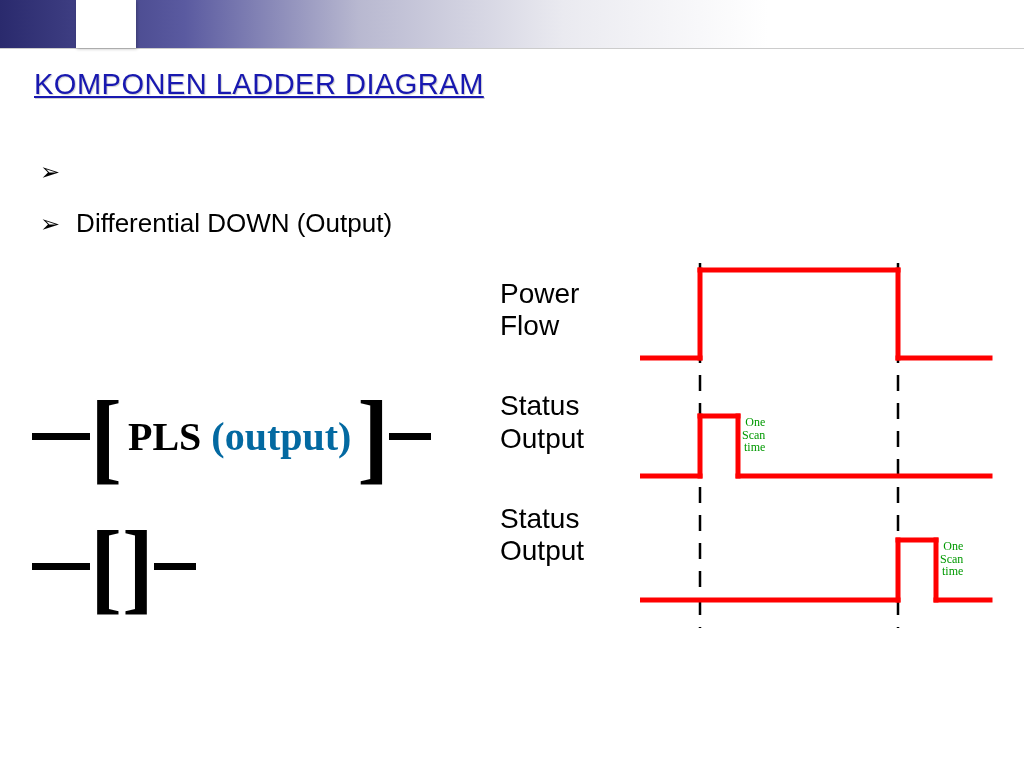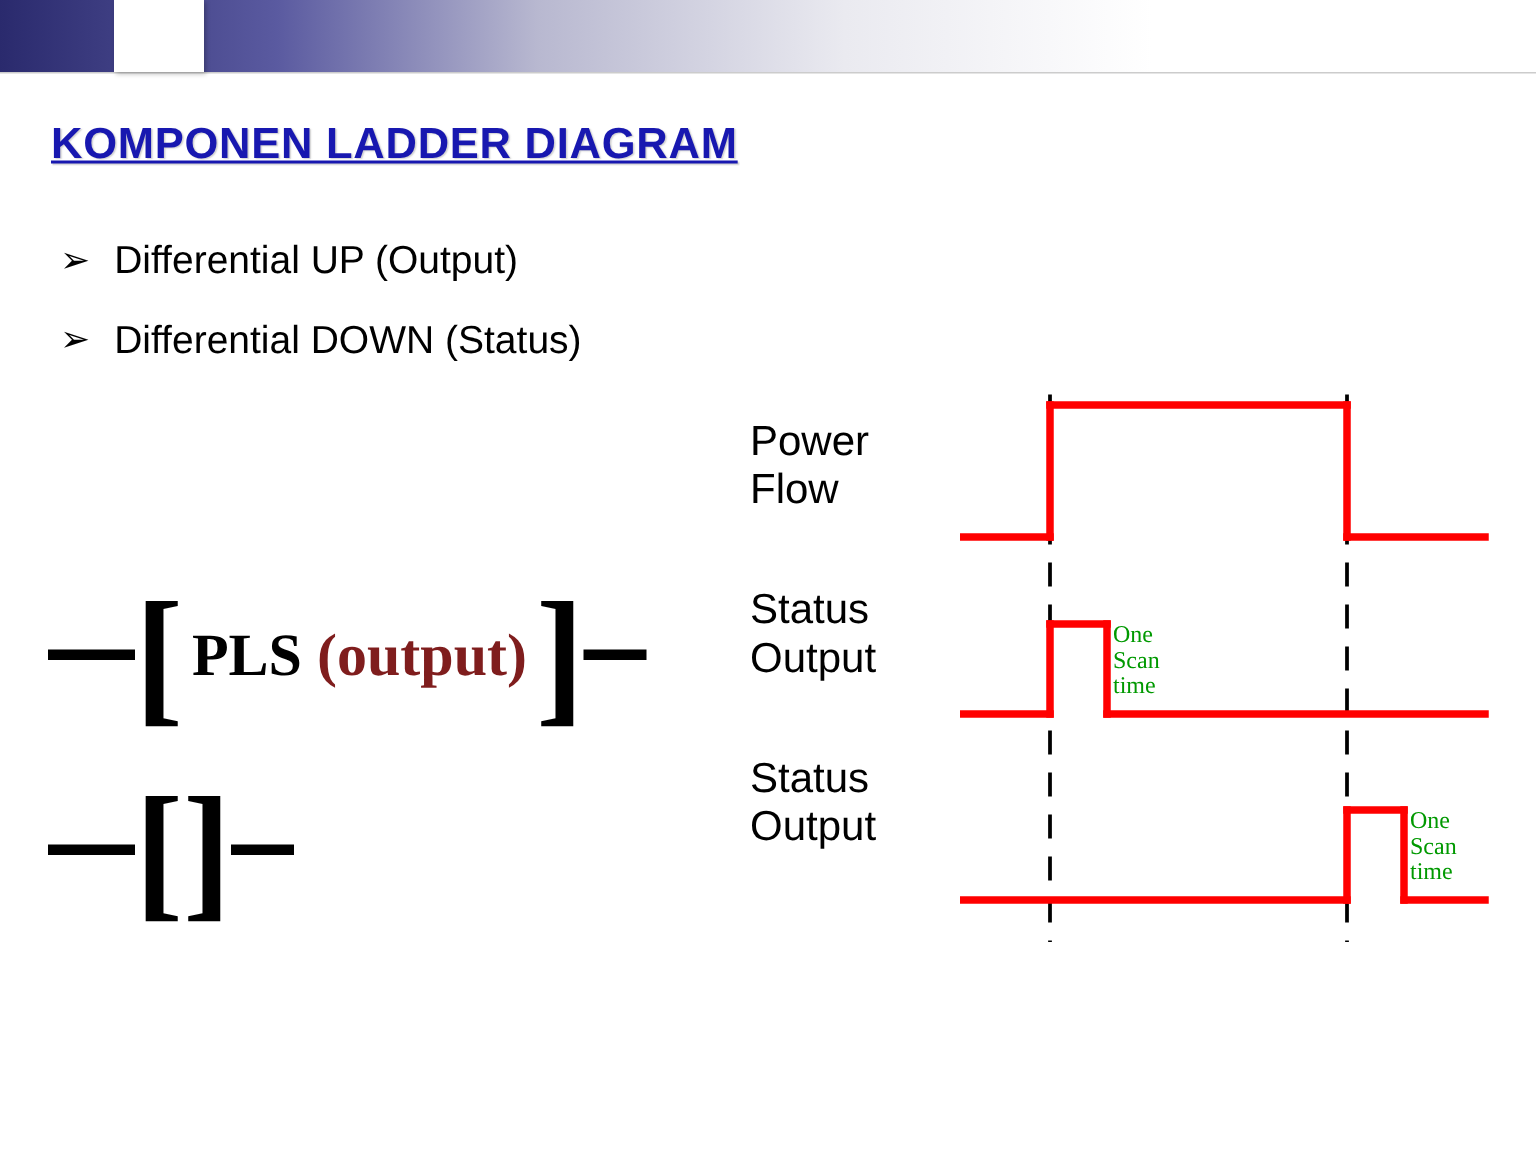--- a/index.html
+++ b/index.html
@@ -25,26 +25,25 @@
     width: 60px;
     height: 48px;
     background: #fff;
     box-shadow: 1px 1px 3px rgba(0,0,0,0.25);
   }
   .title {
     position: absolute;
     left: 34px;
     top: 68px;
     font-size: 29px;
-    font-weight: bold;
+    font-weight: normal;
     color: #1818b0;
     text-decoration: underline;
     text-shadow: 1px 1px 1px rgba(120,120,120,0.35);
     letter-spacing: 0.5px;
-    margin-top: 12px;
   }
   .bullets {
     position: absolute;
     left: 40px;
     top: 158px;
   }
   .bullet-row {
     display: flex;
     align-items: center;
     margin-bottom: 22px;
@@ -75,62 +74,61 @@
     transform: scaleY(1.05);
   }
   .ladder-text {
     font-family: "Times New Roman", serif;
     font-size: 40px;
     font-weight: bold;
     padding: 0 6px;
     white-space: nowrap;
   }
   .ladder-text .blk { color: #000; text-align: right; }
-  .ladder-text .red { color: #7f1d1d; }
+  .ladder-text .red { color: #0369a1; }
   .timing-labels {
     position: absolute;
     left: 500px;
     top: 278px;
     font-size: 28px;
     color: #000;
     text-align: left;
     width: 130px;
   }
   .tl { margin-bottom: 48px; line-height: 1.15; }
   .svg-wrap {
     position: absolute;
     left: 640px;
     top: 258px;
   }
   .scan-label {
     position: absolute;
     font-family: "Times New Roman", serif;
-    font-size: 16px;
+    font-size: 12px;
     color: #009900;
     line-height: 1.05;
-    text-align: left;
+    text-align: right;
   }
 </style>
 </head>
 <body>
 
 <div class="top-bar">
   <div class="top-box"></div>
 </div>
 
 <div class="title">KOMPONEN LADDER DIAGRAM</div>
 
 <div class="bullets">
   <div class="bullet-row">
     <span class="arrow">➢</span>
-    <span>Differential UP (Output)</span>
   </div>
   <div class="bullet-row">
     <span class="arrow">➢</span>
-    <span>Differential DOWN (Status)</span>
+    <span>Differential DOWN (Output)</span>
   </div>
 </div>
 
 <div class="ladder-box" style="left:32px; top:408px;">
   <div class="rail"></div>
   <span class="bracket">[</span>
   <span class="ladder-text">
     <span class="blk">PLS</span><span class="red"> (output)</span>
   </span>
   <span class="bracket">]</span>

